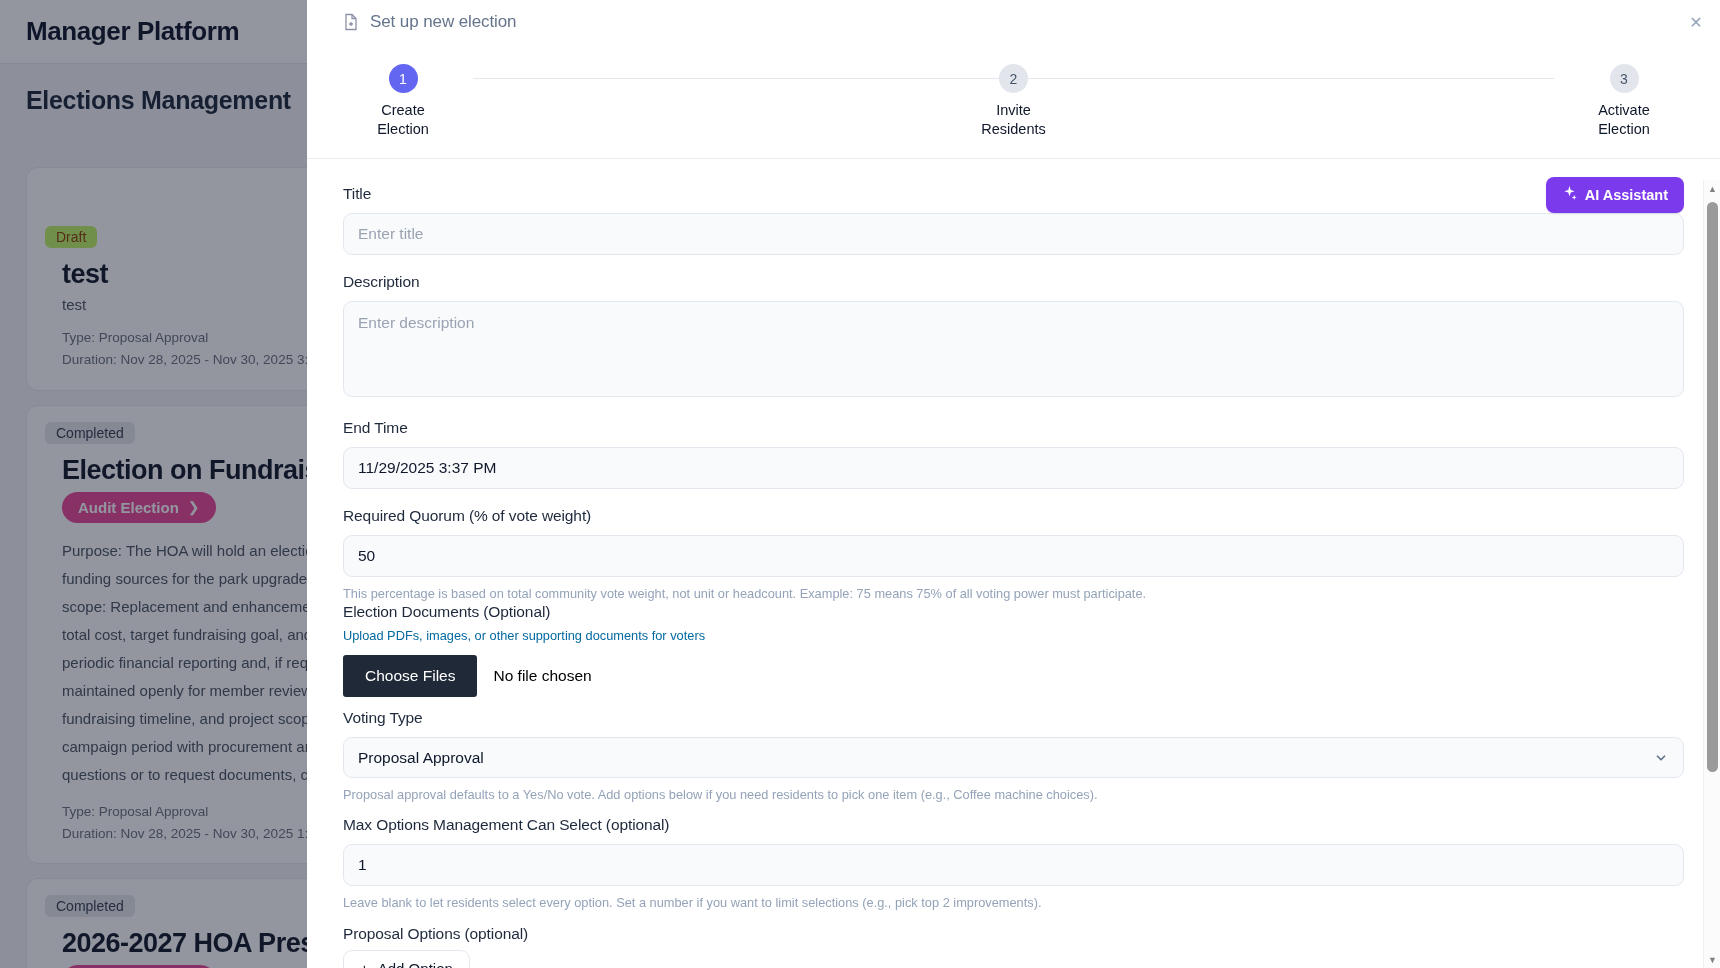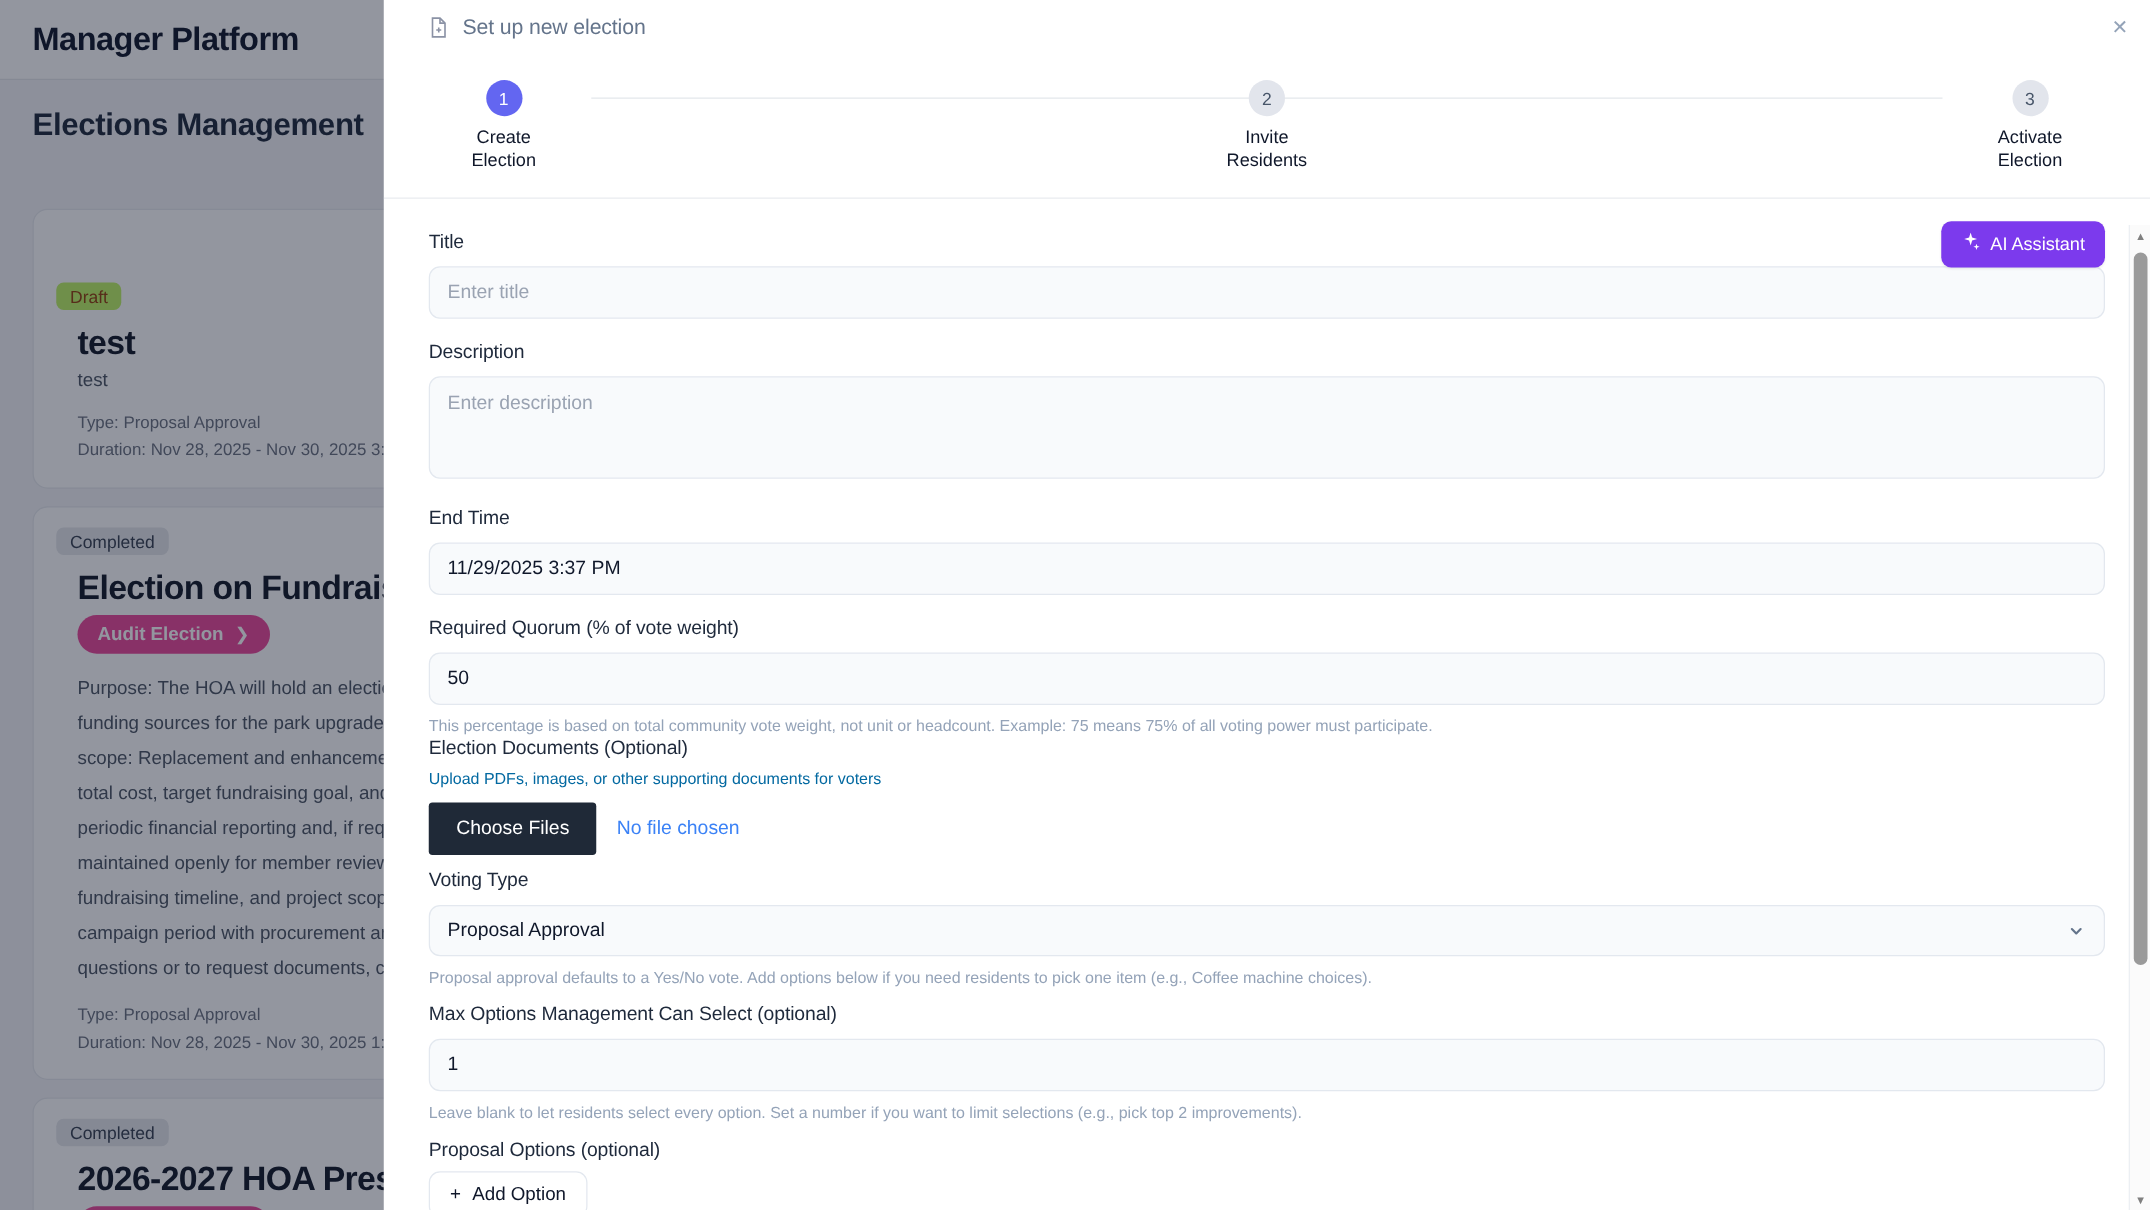--- a/index.html
+++ b/index.html
@@ -121,51 +121,51 @@
   
   .form-scroll {
     flex: 1 1 auto; position: relative;
     padding: 26px 36px 0 36px;
     overflow: hidden;
   }
   .ai-btn {
     position: absolute; right: 36px; top: 18px;
     display: inline-flex; align-items: center; gap: 8px;
     background: #7c3aed; color: #ffffff; border: none; border-radius: 8px;
-    padding: 9px 16px; font-size: 14.5px; font-weight: 400; cursor: pointer;
+    padding: 9px 16px; font-size: 14.5px; font-weight: 700; cursor: pointer;
     font-family: "Liberation Sans", sans-serif;
     box-shadow: 0 1px 2px rgba(0,0,0,0.08);
     margin-left: 36px;
   }
   .field { margin-bottom: 0; }
   .label {
     display: block; font-size: 15.5px; color: #1e293b;
     margin-bottom: 10px; letter-spacing: -0.1px;
   }
   .label.sub { margin-bottom: 7px; }
   .input, .textarea, .select {
     width: 100%; background: #f8fafc;
     border: 1px solid #e3e8ef; border-radius: 9px;
     padding: 11px 14px; font-size: 15.5px; color: #0f172a;
     font-family: "Liberation Sans", sans-serif; outline: none;
   }
   .input::placeholder, .textarea::placeholder { color: #9aa3b2; }
-  .textarea { height: 82px; resize: none; padding-top: 12px; }
+  .textarea { height: 96px; resize: none; padding-top: 12px; }
   .hint { font-size: 12.8px; color: #94a3b8; margin-top: 7px; line-height: 1.5; }
   .hint-top { font-size: 12.8px; color: #0369a1; margin-bottom: 12px; }
   .spacer-18 { height: 18px; }
   .spacer-12 { height: 12px; }
 
   .file-row { display: flex; align-items: center; gap: 16px; }
   .choose-files {
     background: #1f2937; color: #ffffff; border: none; border-radius: 3px;
     padding: 12px 22px; font-size: 15.5px; cursor: pointer;
     font-family: "Liberation Sans", sans-serif;
   }
-  .file-name { font-size: 15.5px; color: #3b82f6; }
+  .file-name { font-size: 15.5px; color: #000000; }
 
   .select-wrap { position: relative; }
   .select {
     appearance: none; -webkit-appearance: none; padding-right: 40px; cursor: pointer;
   }
   .select-chev {
     position: absolute; right: 16px; top: 50%; transform: translateY(-50%);
     pointer-events: none; color: #64748b; display: flex;
   }
 

